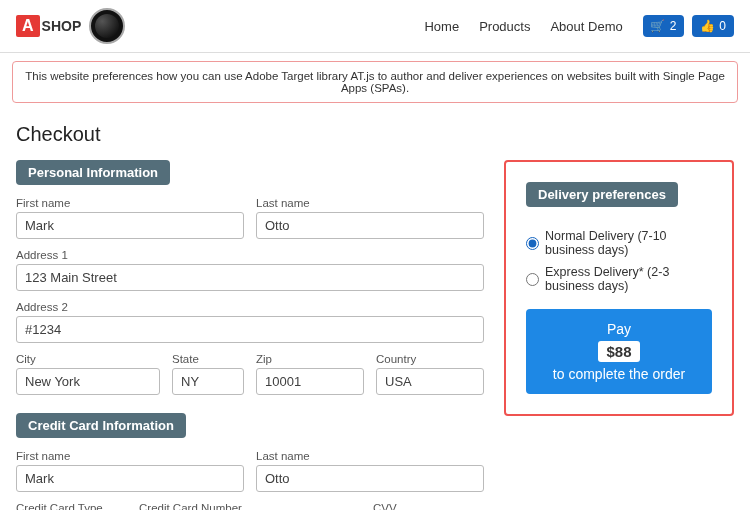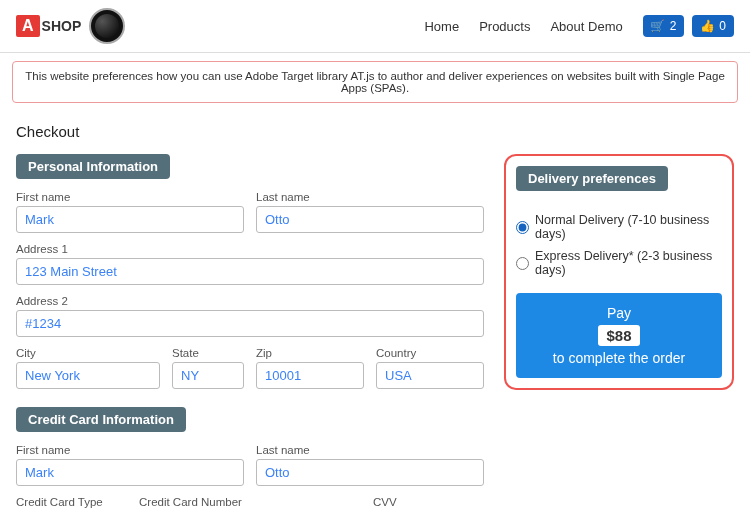--- a/index.html
+++ b/index.html
@@ -14,38 +14,38 @@
     .nav-link { font-size: 13px; color: #333; text-decoration: none; cursor: pointer; }
     .nav-icons { display: flex; align-items: center; gap: 8px; }
     .nav-badge { display: flex; align-items: center; gap: 4px; background: #1565c0; color: white; border-radius: 4px; padding: 4px 8px; font-size: 12px; cursor: pointer; }
     .nav-badge.like { background: #1565c0; }
 
     
     .banner { margin: 8px 12px; padding: 8px 12px; border: 1px solid #ef9a9a; border-radius: 4px; background: #fff; font-size: 11.5px; color: #333; text-align: center; }
 
     
     .main { padding: 12px 16px; }
-    .page-title { font-size: 15px; font-weight: normal; margin-bottom: 14px; color: #222; }
+    .page-title { font-size: 20px; font-weight: normal; margin-bottom: 14px; color: #222; }
 
     
     .checkout-layout { display: flex; gap: 20px; }
     .left-col { flex: 1; }
     .right-col { width: 230px; }
 
     
     .section-header { display: inline-block; background: #546e7a; color: white; padding: 5px 12px; border-radius: 4px; font-size: 13px; font-weight: bold; margin-bottom: 12px; }
 
     
     .form-row { display: flex; gap: 12px; margin-bottom: 10px; }
     .form-group { display: flex; flex-direction: column; gap: 3px; flex: 1; }
     .form-label { font-size: 11.5px; color: #555; }
-    .form-input { border: 1px solid #bbb; border-radius: 3px; padding: 5px 8px; font-size: 13px; color: #3b82f6; outline: none; width: 100%; }
+    .form-input { border: 1px solid #bbb; border-radius: 3px; padding: 5px 8px; font-size: 13px; color: #404040; outline: none; width: 100%; }
 
     
-    .delivery-panel { border: 2px solid #ef5350; border-radius: 12px; padding: 10px; }
+    .delivery-panel { border: 2px solid #ef5350; border-radius: 4px; padding: 20px; }
     .delivery-options { margin-top: 10px; display: flex; flex-direction: column; gap: 8px; }
     .radio-option { display: flex; align-items: center; gap: 6px; font-size: 12.5px; cursor: pointer; }
     .radio-option input[type="radio"] { accent-color: #1565c0; }
 
     
     .pay-btn { display: flex; align-items: center; justify-content: center; gap: 4px; background: #1e88e5; color: white; border: none; border-radius: 4px; padding: 12px 16px; width: 100%; margin-top: 16px; cursor: pointer; font-size: 14px; flex-direction: column; }
     .pay-amount { background: white; color: #333; font-weight: bold; font-size: 15px; padding: 2px 8px; border-radius: 3px; }
 
     
     .form-section { margin-bottom: 18px; }

